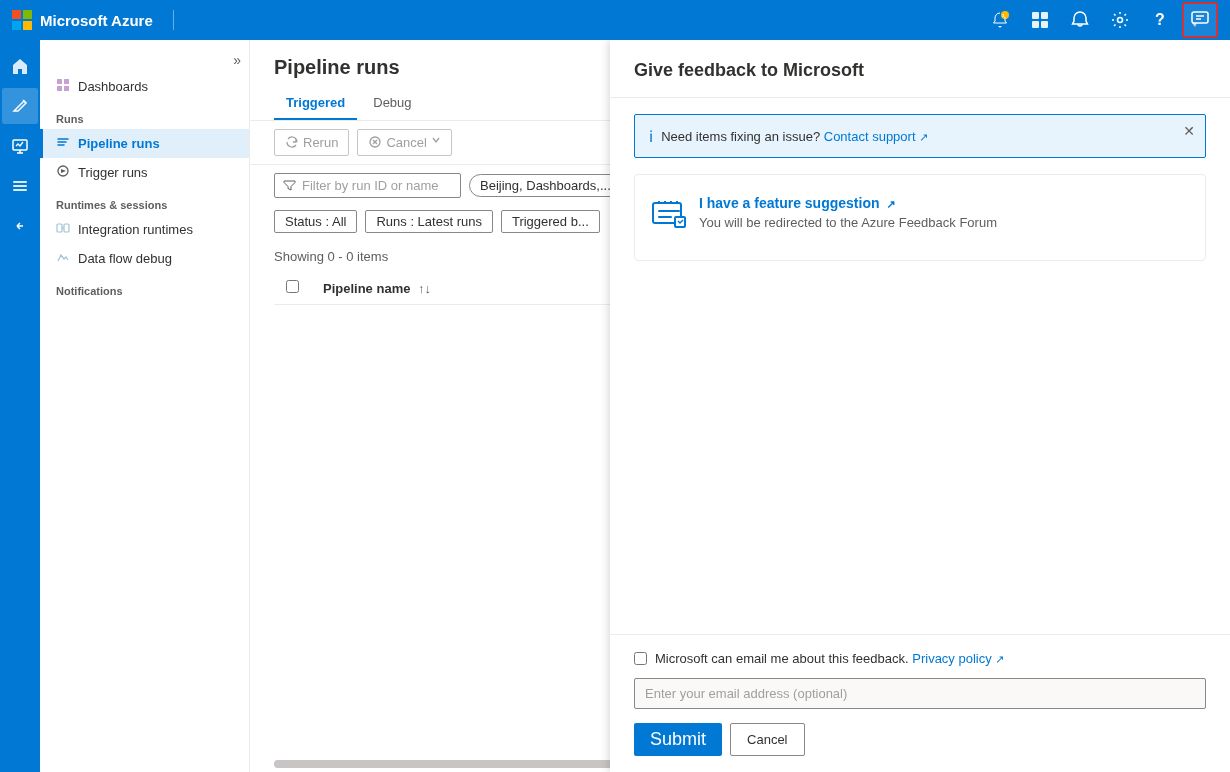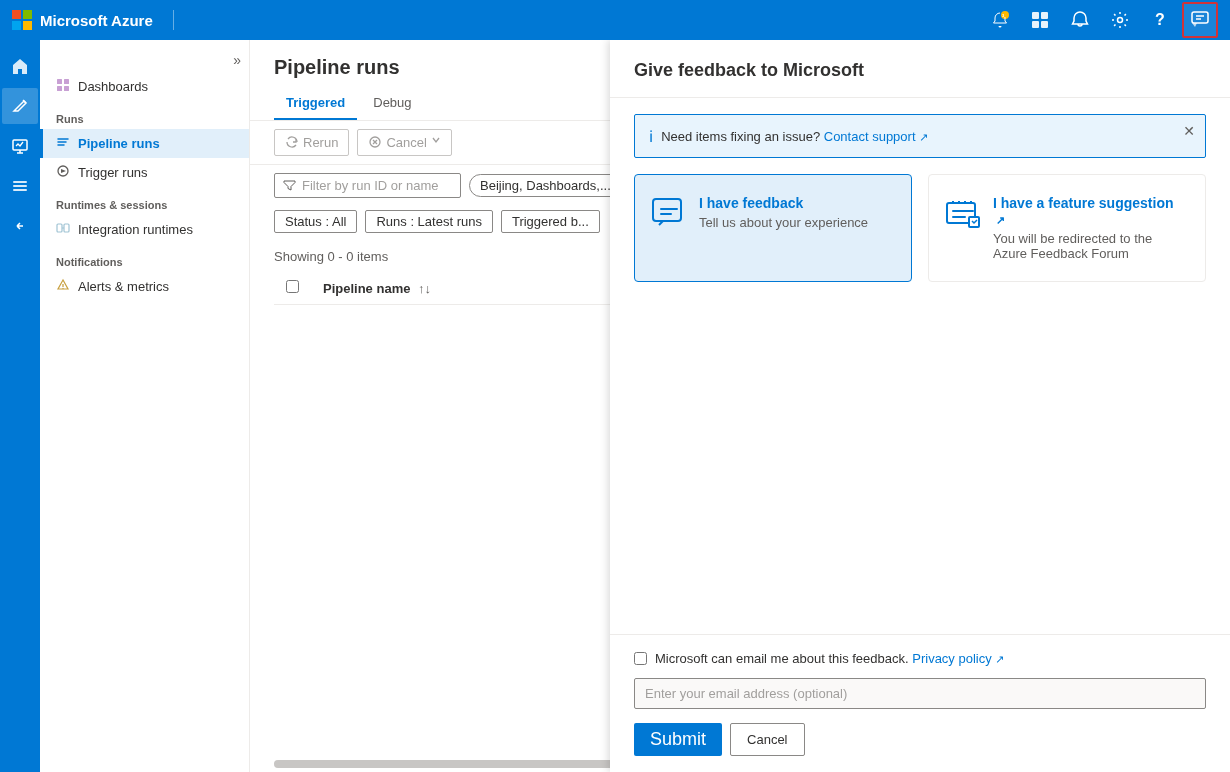--- a/index.html
+++ b/index.html
@@ -593,33 +593,31 @@
       <span class="sidebar-item-icon">
         <svg width="14" height="14" viewBox="0 0 14 14" fill="none">
           <rect x="1" y="3" width="5" height="8" rx="1" stroke="#a0c4d4" stroke-width="1.2"></rect>
           <rect x="8" y="3" width="5" height="8" rx="1" stroke="#a0c4d4" stroke-width="1.2"></rect>
           <path d="M6 7h2" stroke="#a0c4d4" stroke-width="1.2"></path>
         </svg>
       </span>
       <span>Integration runtimes</span>
     </div>
 
-
-    <div class="sidebar-section-label">Notifications</div>
-
     <div class="sidebar-item">
       <span class="sidebar-item-icon">
         <svg width="14" height="14" viewBox="0 0 14 14" fill="none">
-          <path d="M7 2L2 11h10z" stroke="#c8a040" stroke-width="1.2" fill="none"></path>
-          <path d="M7 6v3" stroke="#c8a040" stroke-width="1.3"></path>
-          <circle cx="7" cy="10.5" r="0.7" fill="#c8a040"></circle>
+          <path d="M2 11L5 5l3 4 2-2 2 3" stroke="#a0c4d4" stroke-width="1.3" fill="none"></path>
         </svg>
       </span>
-      <span>Alerts &amp; metrics</span>
-    </div>
+      <span>Data flow debug</span>
+    </div>
+
+    <div class="sidebar-section-label">Notifications</div>
+
   </div>
 
   <div class="main-content">
     <div class="page-title">Pipeline runs</div>
 
     <div class="tabs">
       <div class="tab active">Triggered</div>
       <div class="tab">Debug</div>
     </div>
 
@@ -714,33 +712,20 @@
           <a href="#">
             <span>Contact support</span>
             <span style="font-size:11px;">↗</span>
           </a>
         </span>
         <span class="info-banner-close">✕</span>
       </div>
 
       <div class="feedback-cards">
 
-        <div class="feedback-card selected">
-          <span class="feedback-card-icon">
-            <svg width="36" height="36" viewBox="0 0 36 36" fill="none">
-              <rect x="2" y="2" width="28" height="22" rx="3" stroke="#0078d4" stroke-width="2" fill="none"></rect>
-              <path d="M8 28l4-4" stroke="#0078d4" stroke-width="2"></path>
-              <path d="M10 12h16M10 17h10" stroke="#0078d4" stroke-width="2" stroke-linecap="round"></path>
-            </svg>
-          </span>
-          <div>
-            <div class="feedback-card-title">I have feedback</div>
-            <div class="feedback-card-desc">Tell us about your experience</div>
-          </div>
-        </div>
 
         <div class="feedback-card">
           <span class="feedback-card-icon">
             <svg width="36" height="36" viewBox="0 0 36 36" fill="none">
               <rect x="2" y="6" width="28" height="20" rx="2" stroke="#0078d4" stroke-width="2" fill="none"></rect>
               <path d="M8 6V4M14 6V4M20 6V4M26 6V4" stroke="#0078d4" stroke-width="2"></path>
               <path d="M8 14h20M8 20h12" stroke="#0078d4" stroke-width="2" stroke-linecap="round"></path>
               <path d="M28 22l6 6M28 28l6-6" stroke="#0078d4" stroke-width="2" stroke-linecap="round"></path>
               <rect x="24" y="20" width="10" height="10" rx="1" stroke="#0078d4" stroke-width="2" fill="white"></rect>
               <path d="M27 24l2 2 3-3" stroke="#0078d4" stroke-width="1.5"></path>

